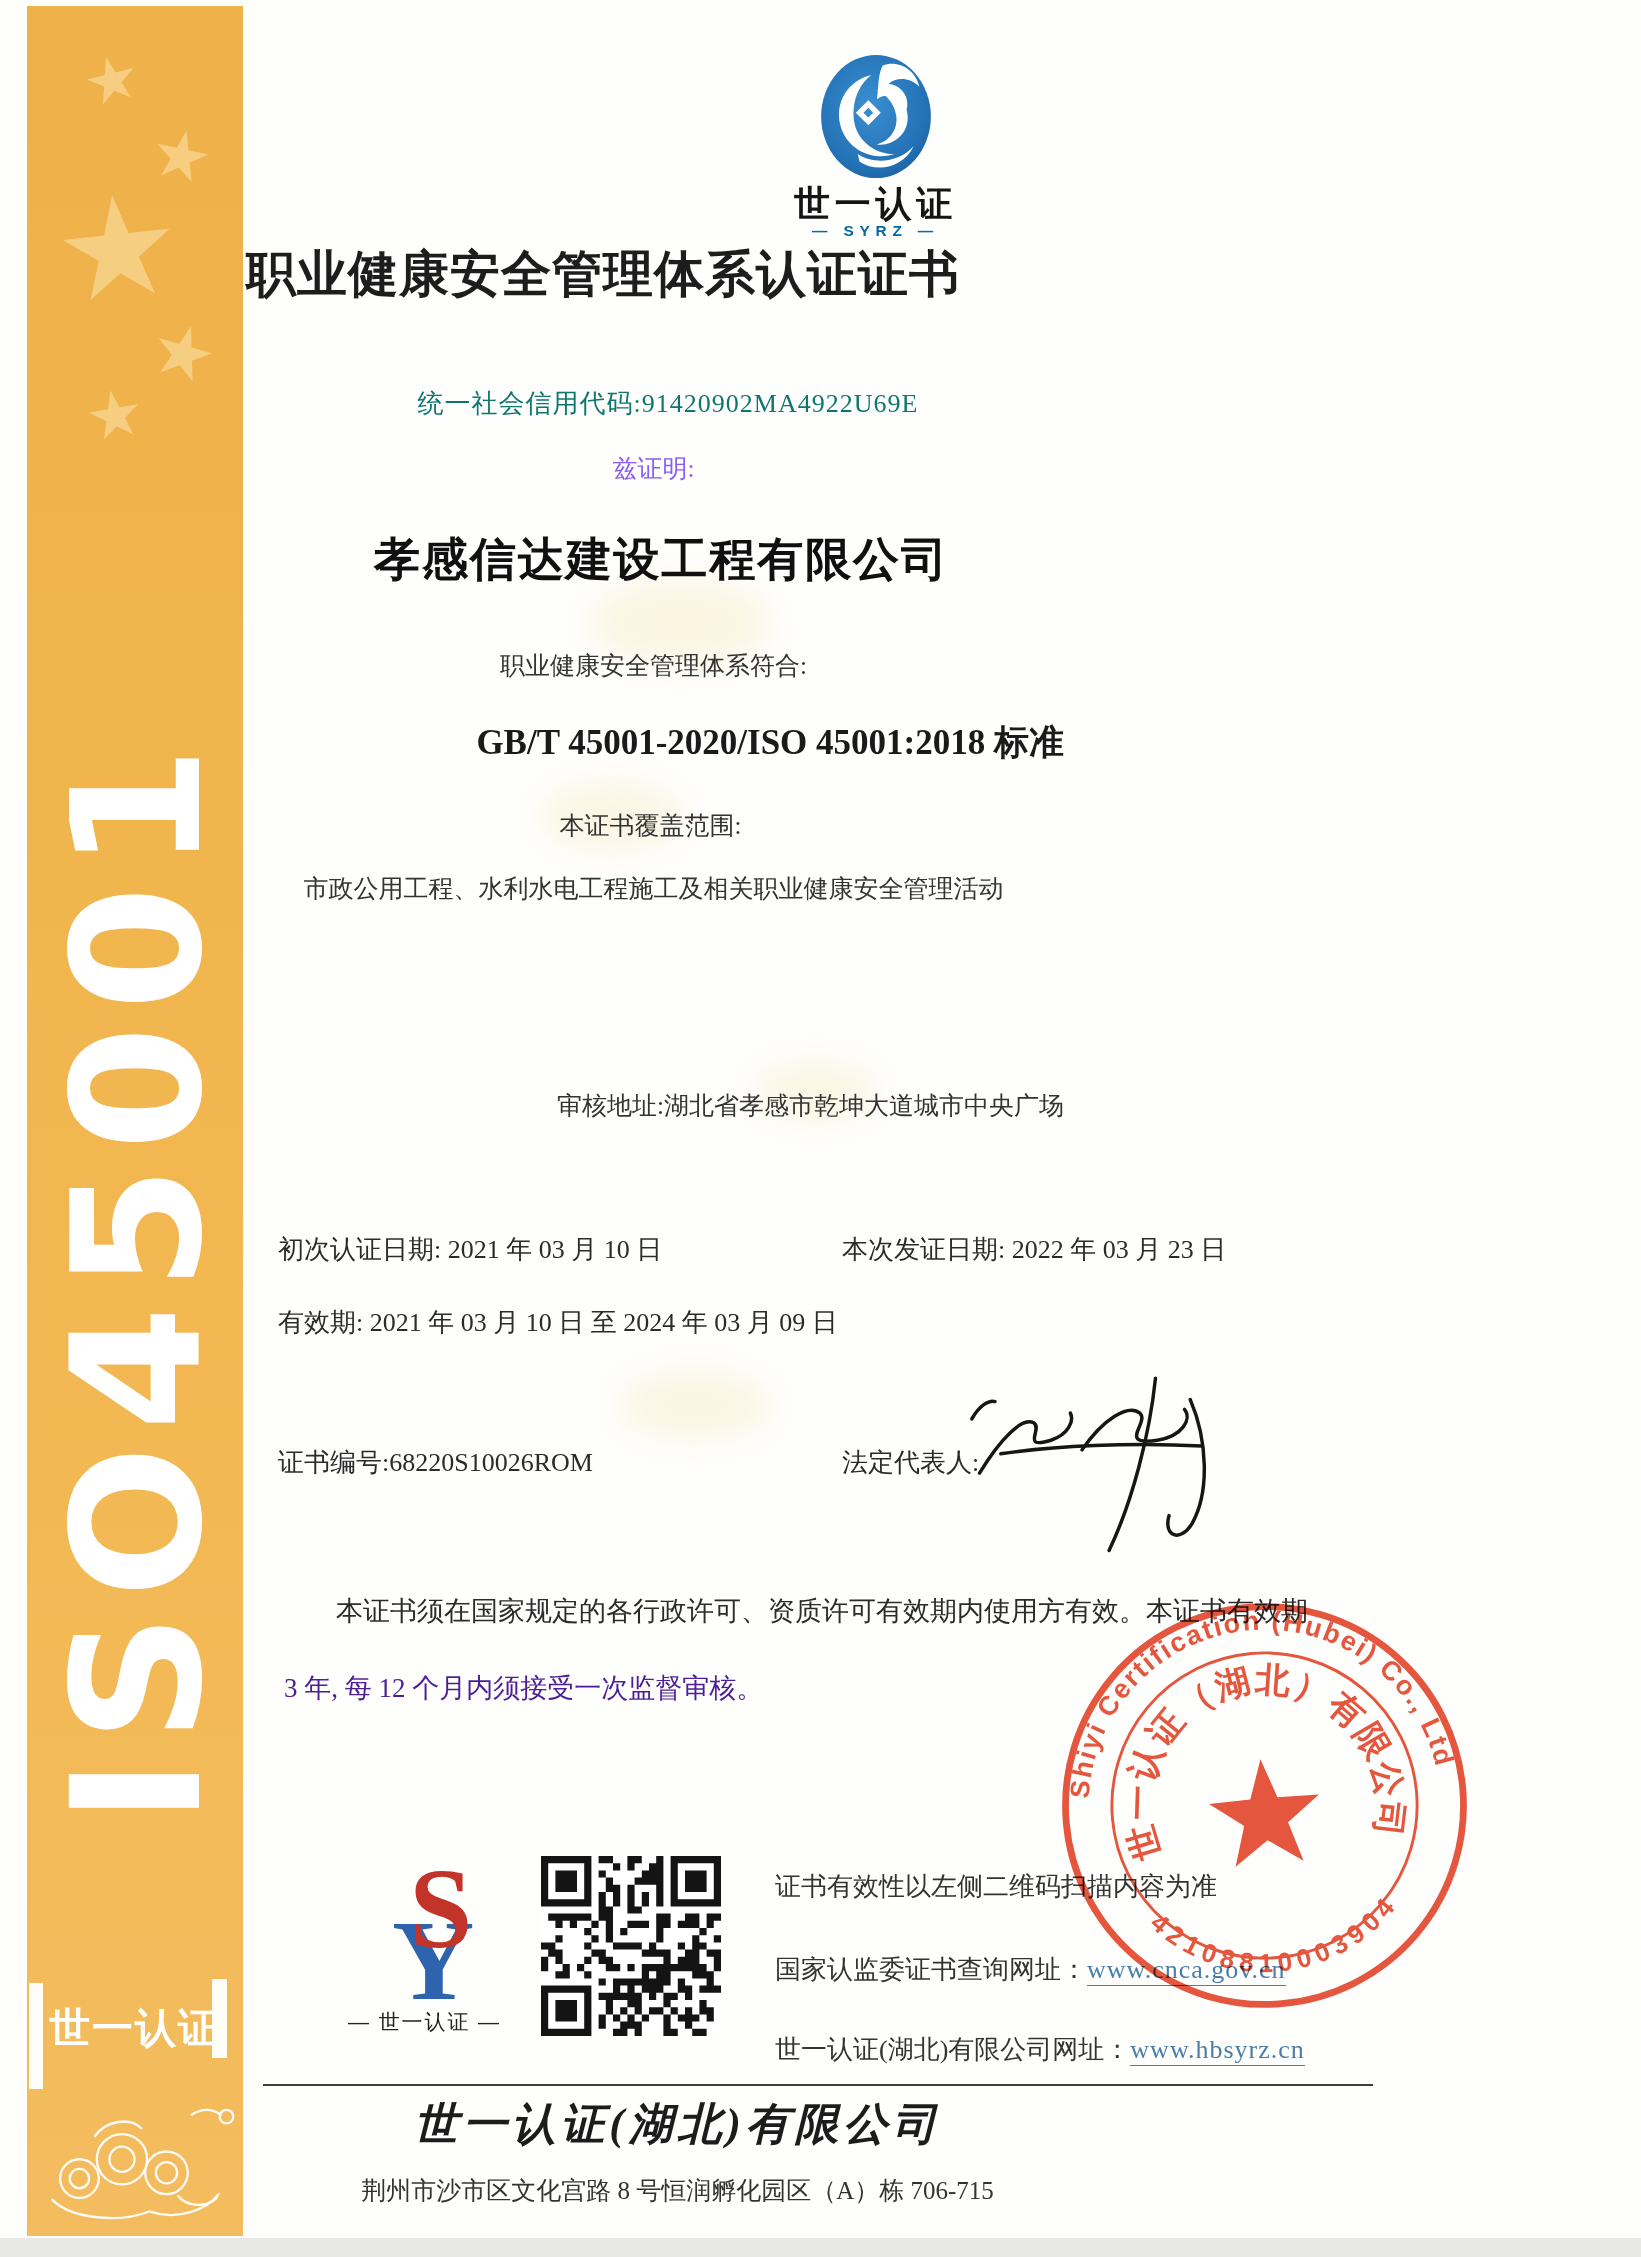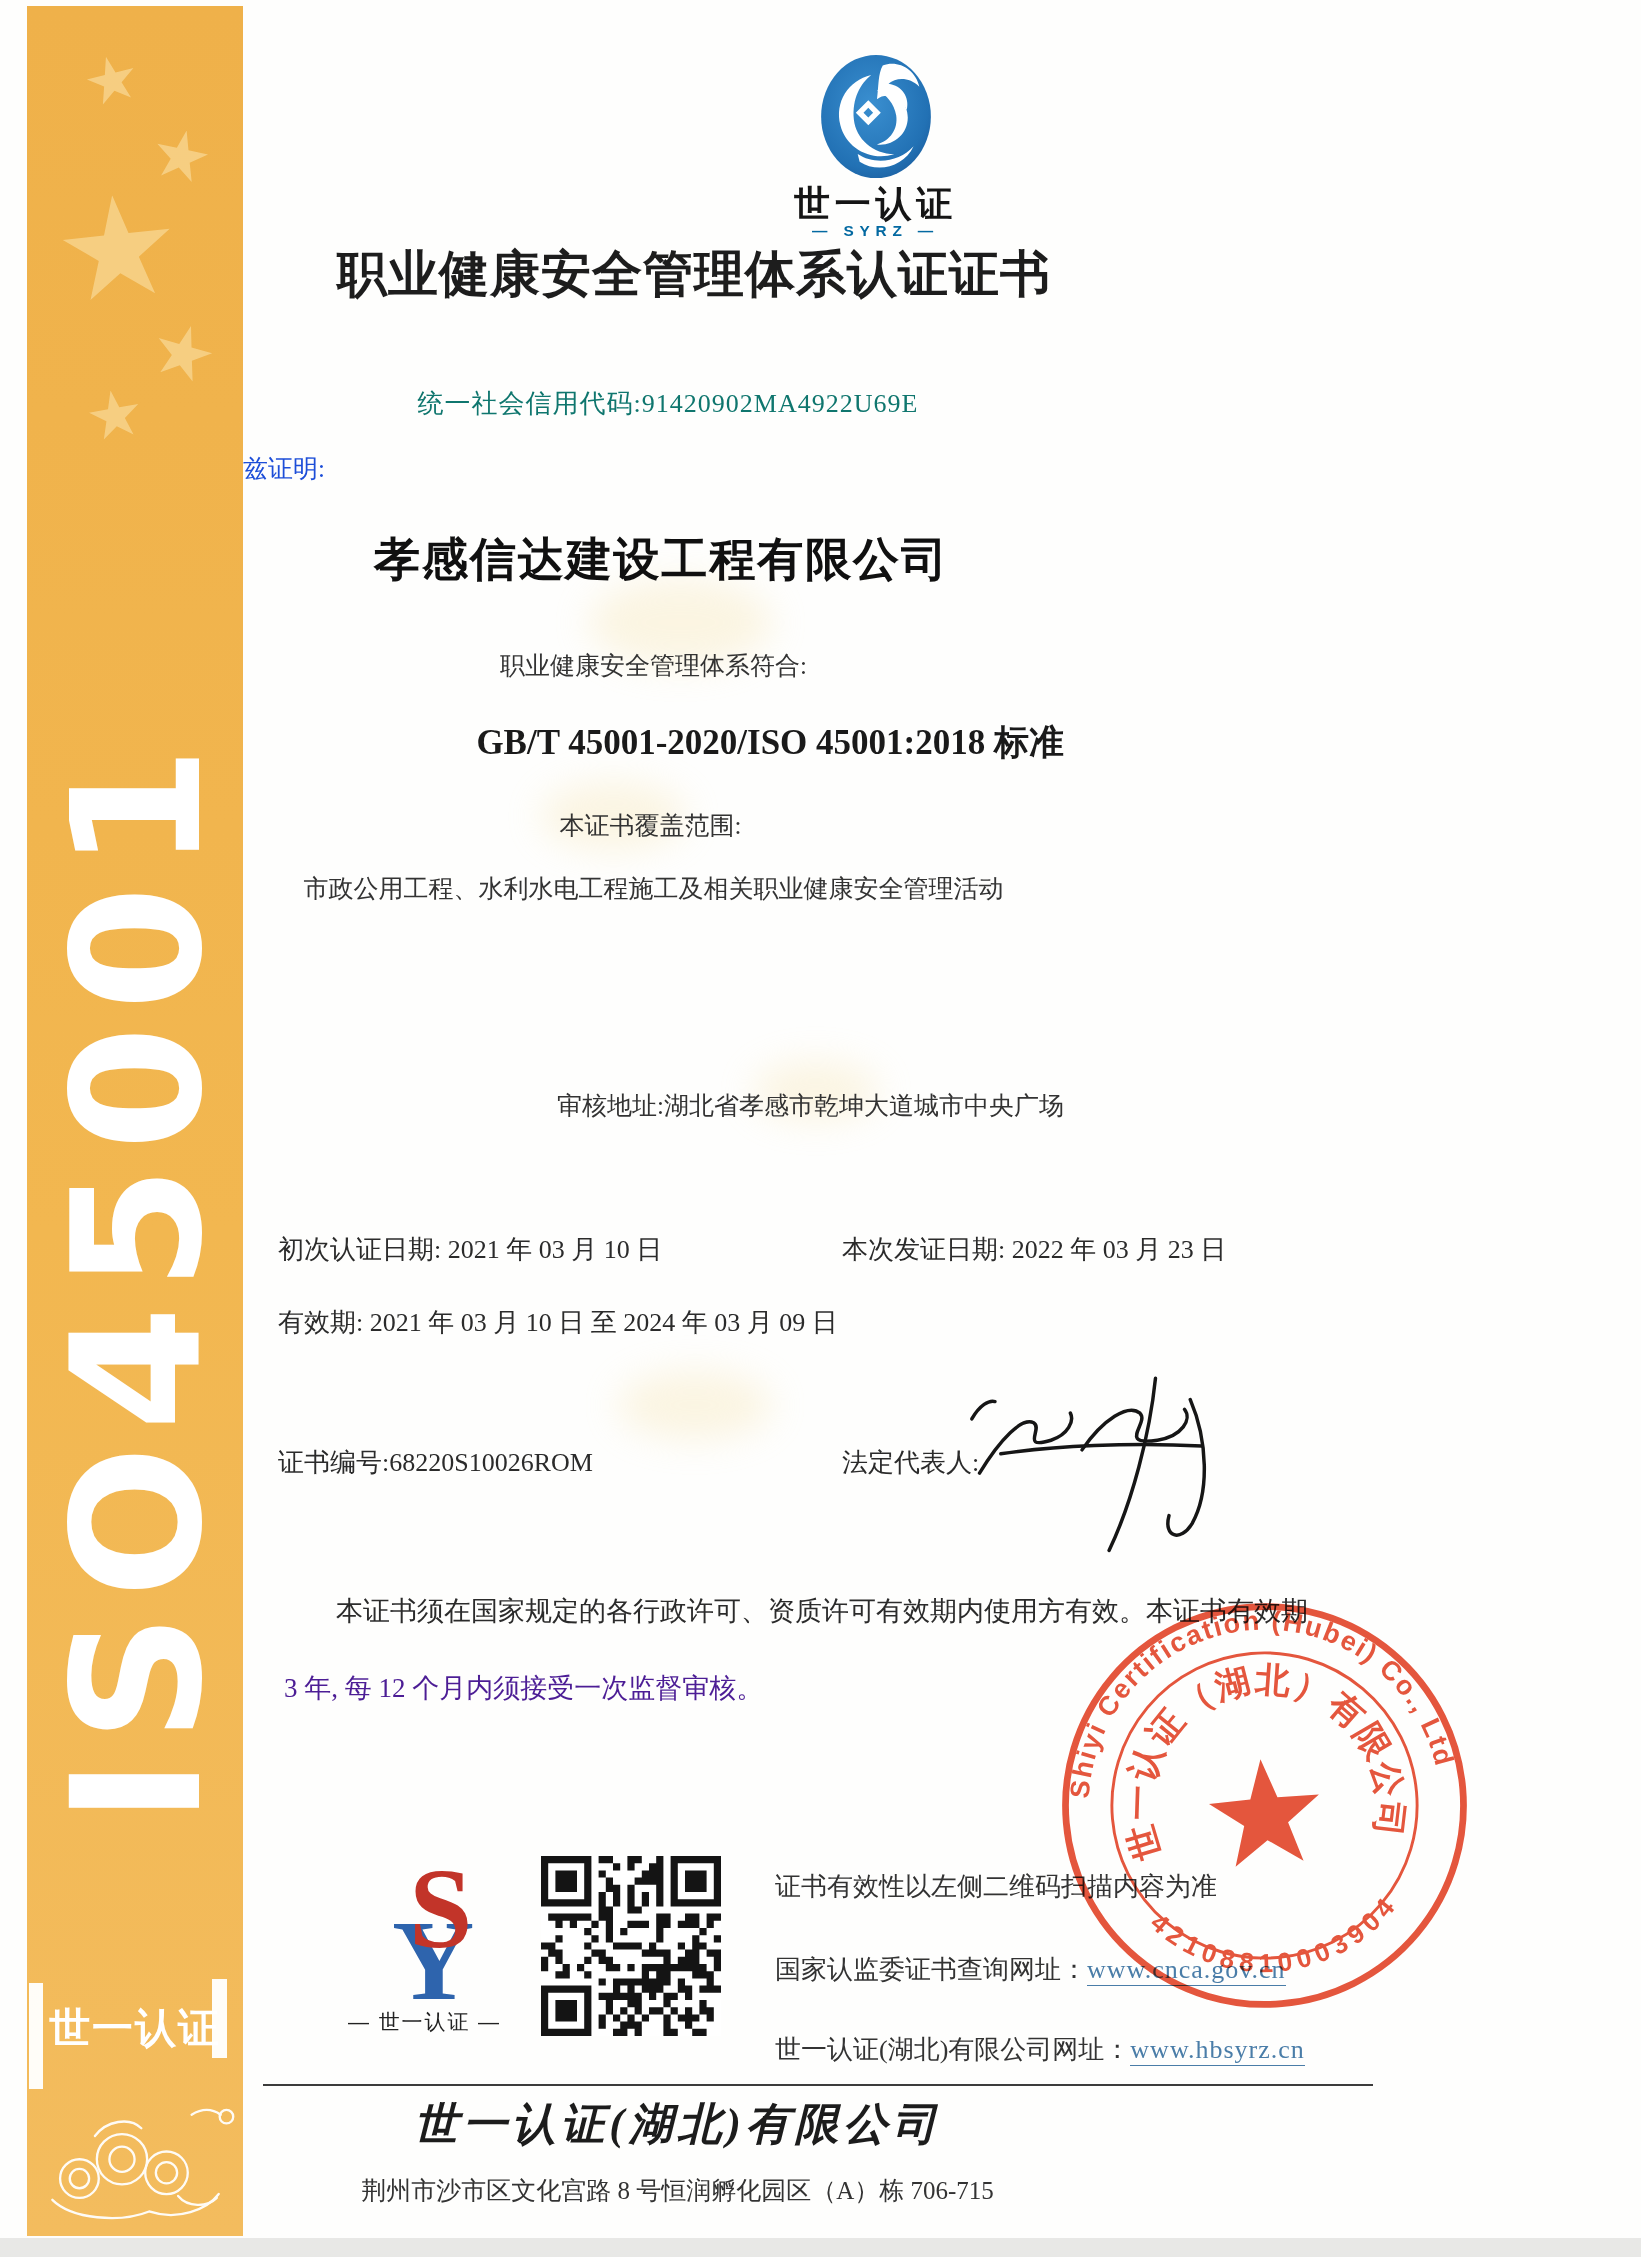--- a/index.html
+++ b/index.html
@@ -25,24 +25,24 @@
 
   
   .wm{position:absolute;background:#f6e3ac;border-radius:50%;filter:blur(17.4px);opacity:.33;}
 
   
   #logo-svg{left:817px;top:52px;}
   #logo-name{left:750px;top:180px;width:251px;text-align:center;font-family:"Liberation Sans",sans-serif;
         font-weight:800;font-size:36px;letter-spacing:4.8px;color:#151515;}
   #logo-acronym{left:750px;top:222px;width:251px;text-align:center;font-family:"Liberation Sans",sans-serif;
         font-weight:700;font-size:15.4px;letter-spacing:5.8px;color:#0369a1;}
-  #title{left:230px;top:241px;width:821px;text-align:right;font-family:"Liberation Sans",sans-serif;
+  #title{left:246px;top:241px;width:821px;text-align:left;font-family:"Liberation Sans",sans-serif;
         font-weight:700;font-size:50px;letter-spacing:1px;color:#1d1d1d;}
   #credit{left:243px;top:386px;width:850px;text-align:center;font-size:26px;color:#0f766e;letter-spacing:1px;}
-  #certify{left:243px;top:452px;width:821px;text-align:left;font-size:25px;color:#1d4ed8;}
+  #certify{left:243px;top:452px;width:821px;text-align:center;font-size:25px;color:#8b5cf6;}
 
   
   #company{left:243px;top:529px;width:821px;text-align:center;font-family:"Liberation Sans",sans-serif;
         font-weight:900;font-size:46px;letter-spacing:1.9px;color:#101010;margin-left:8px;}
   #system-line{left:243px;top:649px;width:821px;text-align:center;font-size:25px;color:#333;}
   #standard{left:243px;top:719px;width:821px;text-align:right;font-weight:700;font-size:35px;color:#1a1a1a;}
   #scope-label{left:225px;top:809px;width:821px;text-align:center;font-size:25px;color:#333;margin-left:15px;}
   #scope{left:243px;top:872px;width:821px;text-align:center;font-size:25px;color:#333;}
   #reg-addr{left:243px;top:1017px;width:821px;text-align:center;font-size:25px;color:#333;}
   #audit-addr{left:243px;top:1089px;width:821px;text-align:right;font-size:25px;color:#333;}

